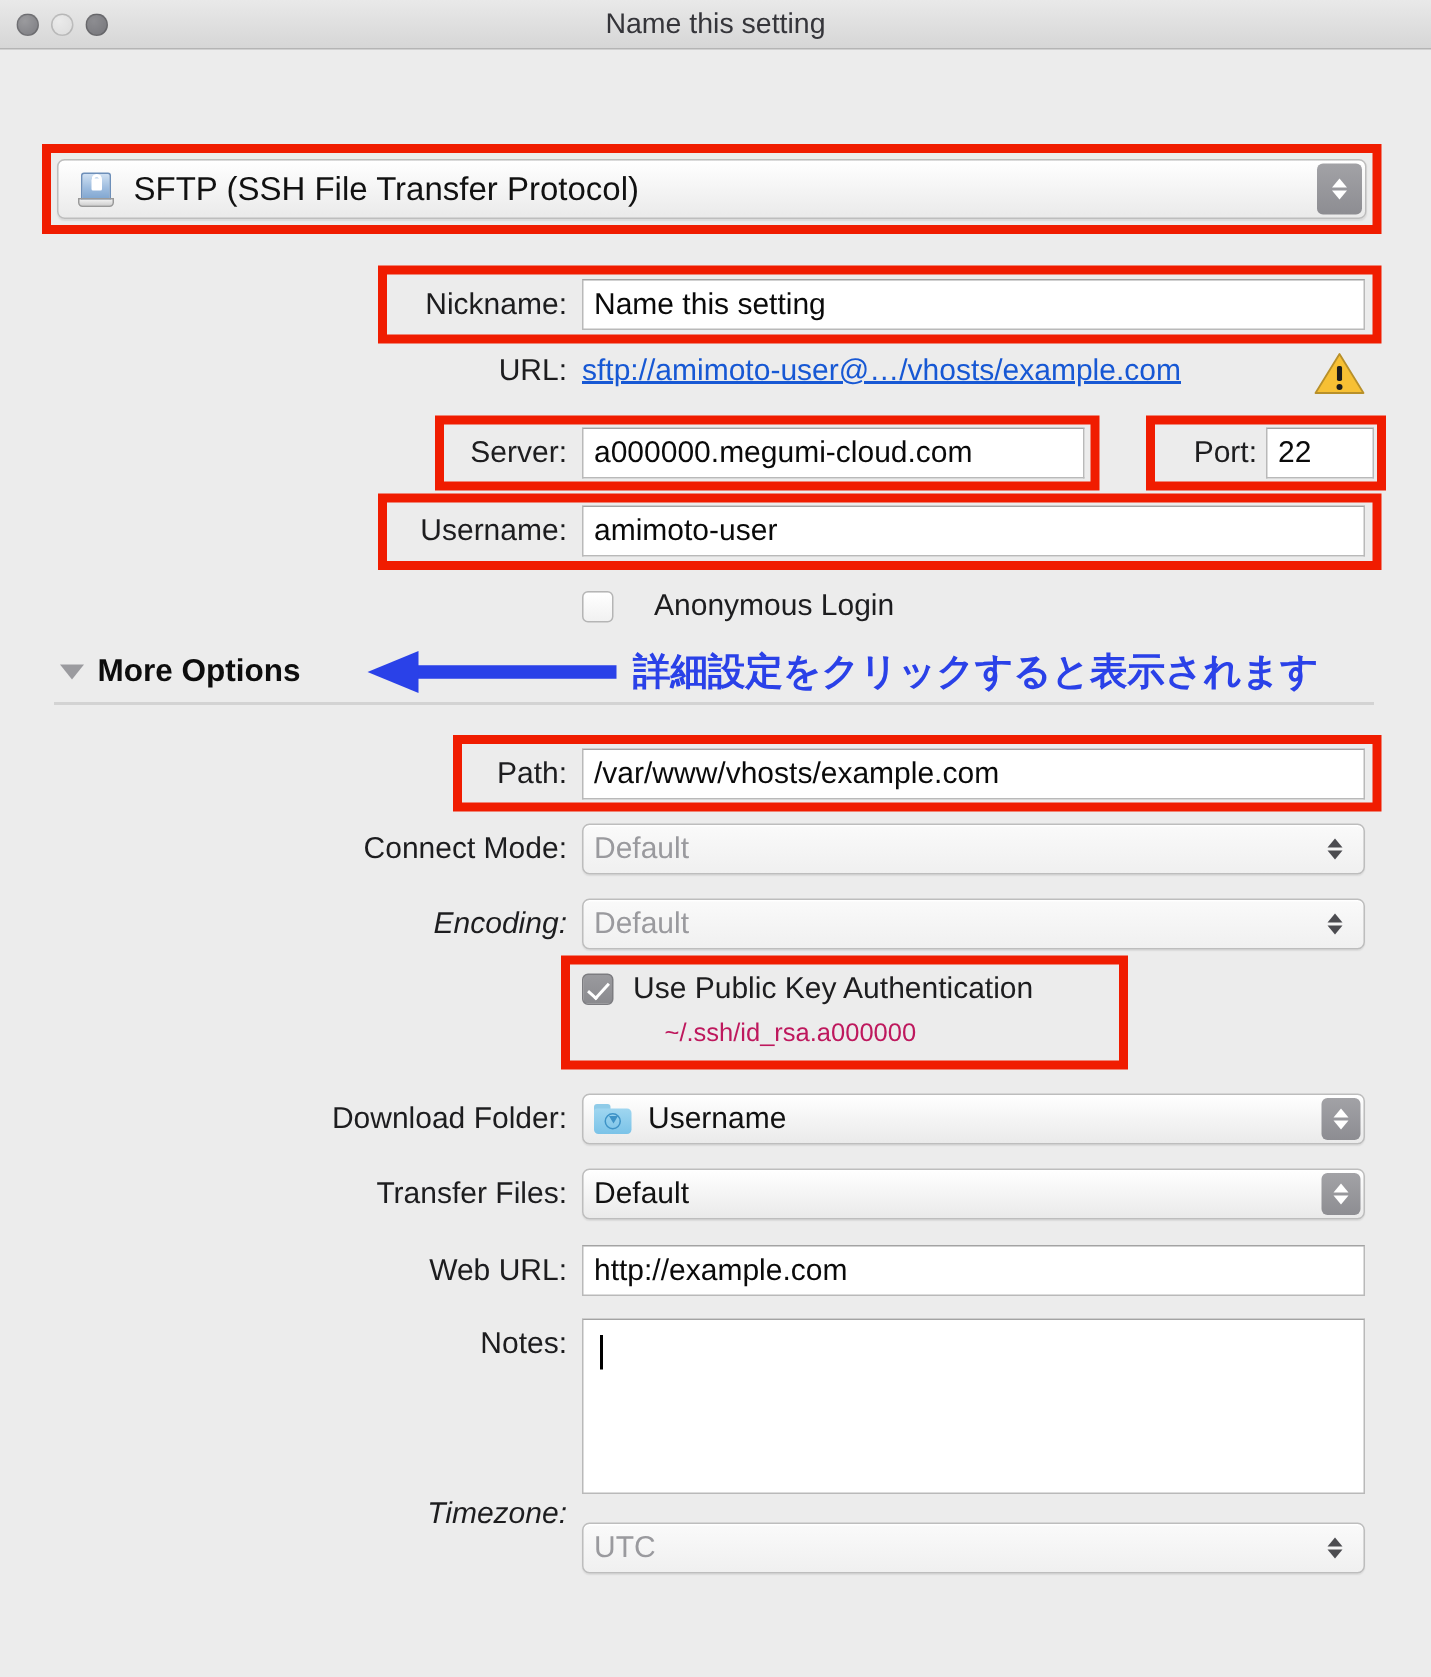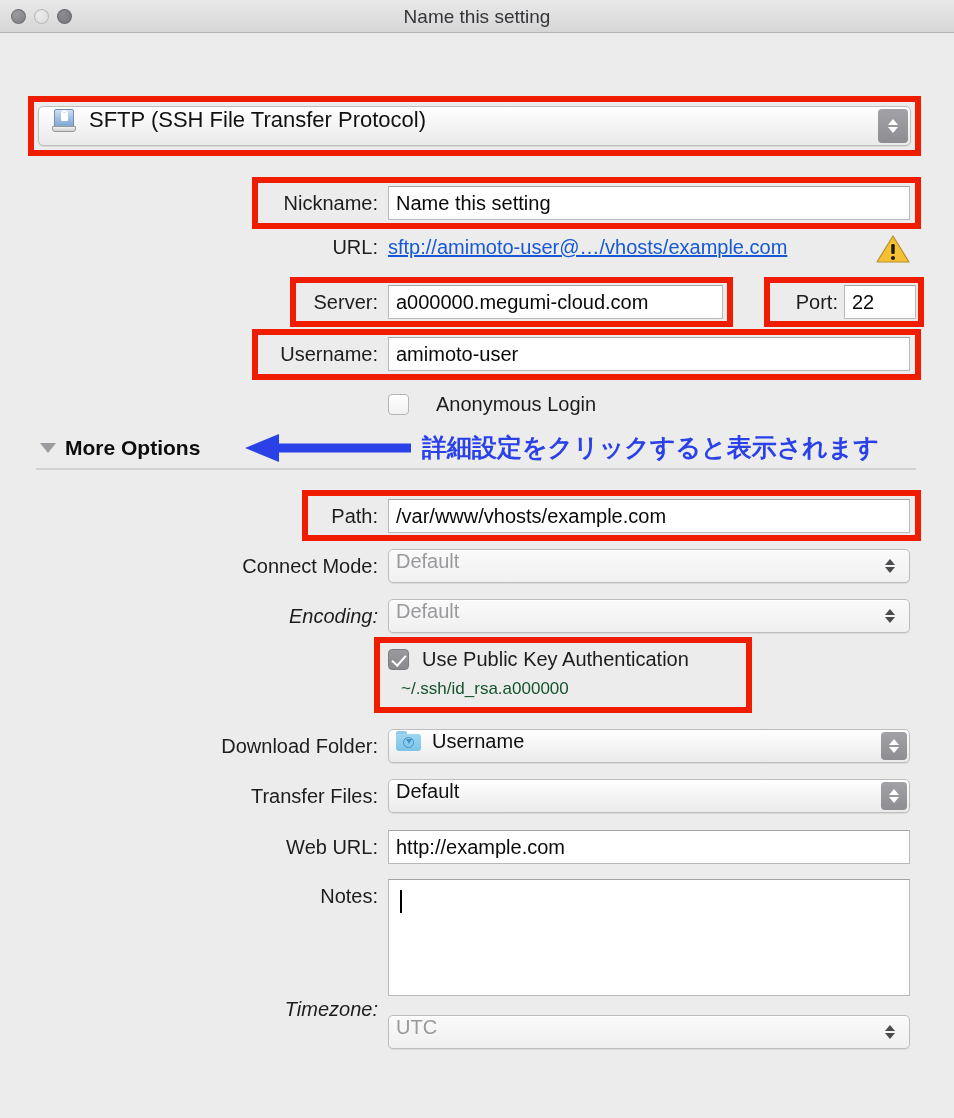--- a/index.html
+++ b/index.html
@@ -79,21 +79,21 @@
     overflow: hidden;
   }
 
   .popup {
     position: relative;
     height: 34px;
     background: linear-gradient(to bottom, #ffffff 0%, #f4f4f4 52%, #eaeaea 100%);
     border: 1px solid #bdbdbd;
     border-radius: 5px;
     display: flex;
-    align-items: flex-start;
+    align-items: center;
     font-size: 20px;
     color: #111;
     padding: 0 7px;
     box-shadow: 0 1px 0 rgba(255,255,255,0.9) inset, 0 1px 1px rgba(0,0,0,0.08);
     white-space: nowrap;
   }
   .popup.disabled { color: #9a9a9e; background: linear-gradient(to bottom,#fafafa,#f0f0f0); }
 
   .stepper {
     position: absolute;
@@ -319,23 +319,23 @@
     width: 2px; height: 23px;
     background: #000000;
   }
 
   #pubkey-label {
     font-size: 20px;
     color: #1d1d1f;
   }
   #pubkey-sub {
     position: absolute;
-    left: 401px; top: 679px;
+    left: 443px; top: 679px;
     font-size: 17px;
-    color: #14532d;
+    color: #be185d;
   }
 </style>
 </head>
 <body>
 
 <div id="app">
 
   <div class="titlebar">
     <div class="lights">
       <div class="light close"></div>

